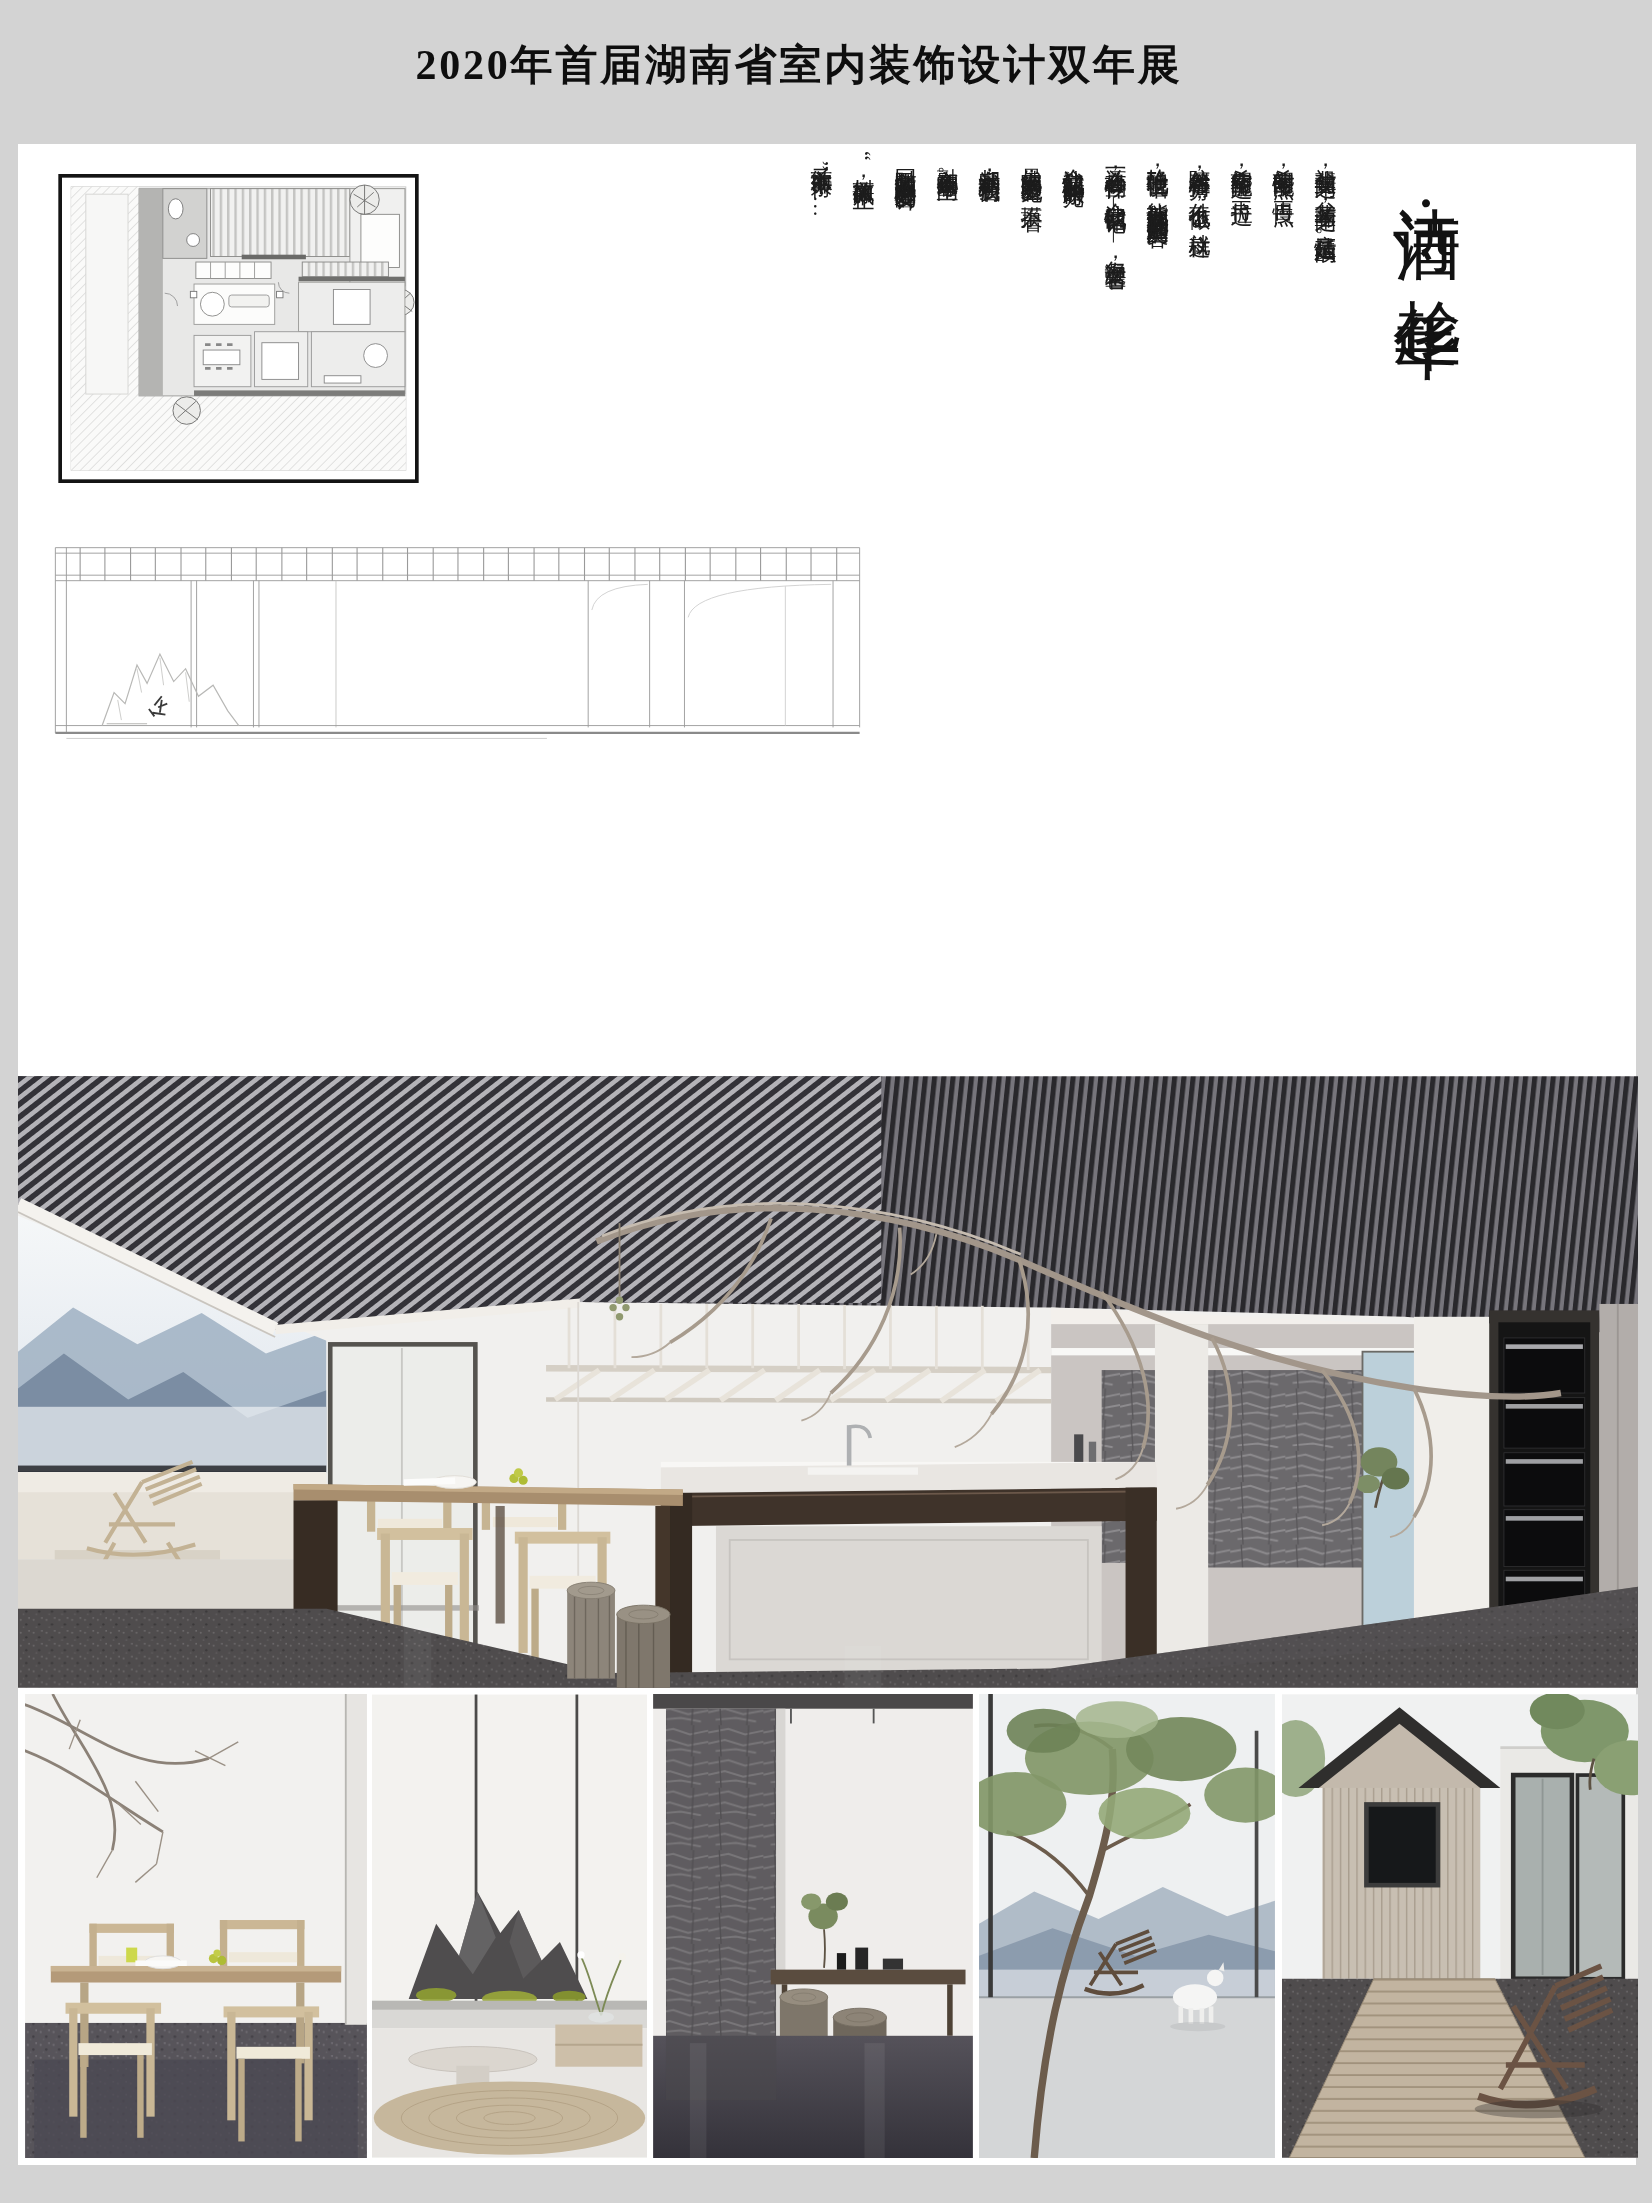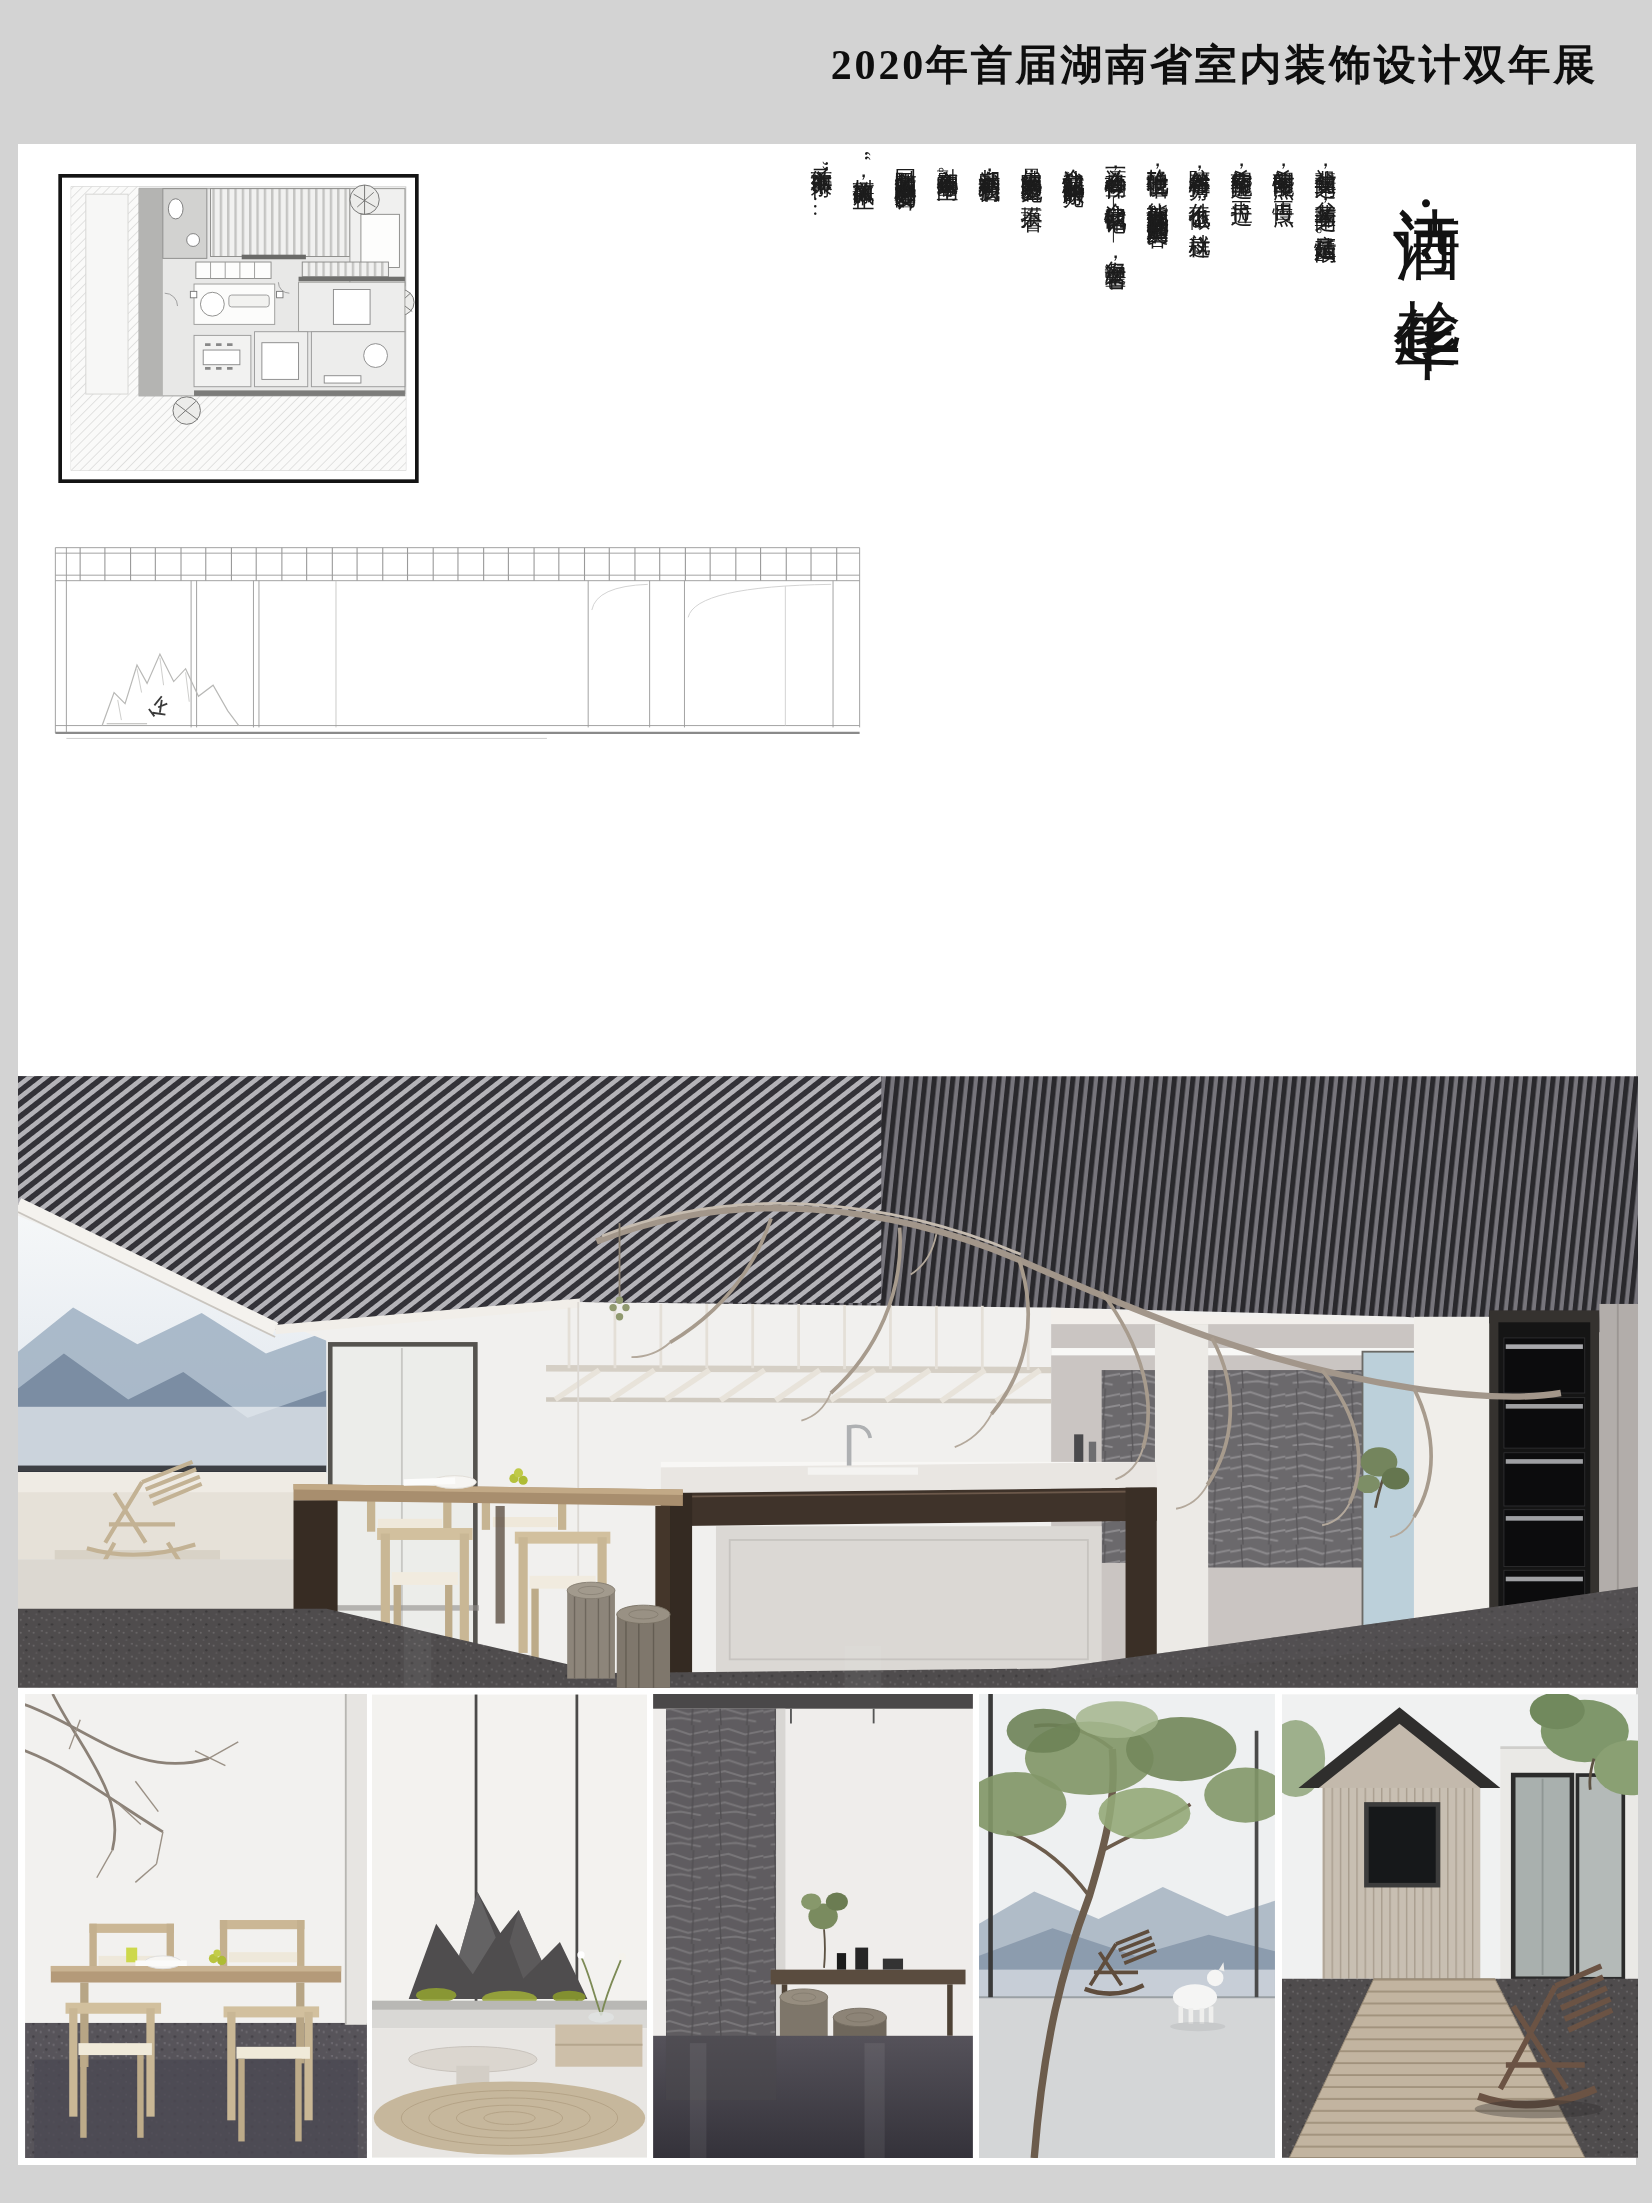--- a/index.html
+++ b/index.html
@@ -4,21 +4,21 @@
 <style>
   html,body{margin:0;padding:0;}
   body{
     width:1653px;height:2204px;position:relative;
     background:#d3d3d3;
     font-family:"Liberation Serif", serif;
     color:#1a1a1a;
   }
   .header-band{position:absolute;left:0;top:0;width:1653px;height:144px;}
   .header-title{
-    position:absolute;left:0;top:37px;width:1598px;text-align:right;
+    position:absolute;left:0;top:37px;width:1598px;text-align:center;
     font-size:42px;font-weight:700;letter-spacing:2.8px;color:#0e0e0e;
   }
   .panel{position:absolute;left:18.4px;top:144px;width:1618px;height:2021px;background:#ffffff;}
   .floor-plan{position:absolute;left:40px;top:30px;}
   .elevation{position:absolute;left:33px;top:400px;}
   .poem-block{
     position:absolute;top:7.3px;right:290px;height:624px;
     writing-mode:vertical-rl;
     font-size:22px;line-height:42px;letter-spacing:1.4px;color:#1c1c1c;
   }

